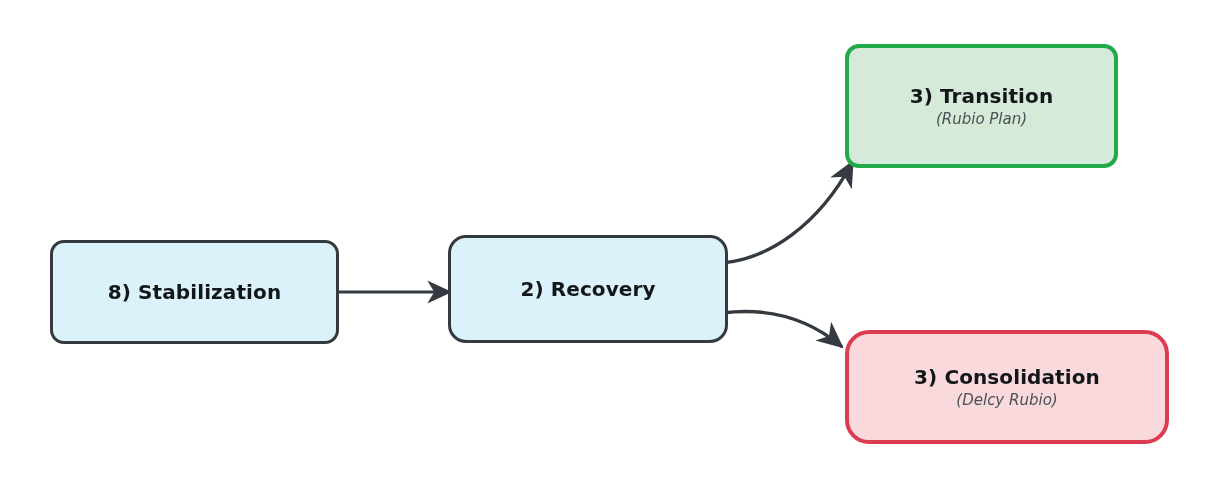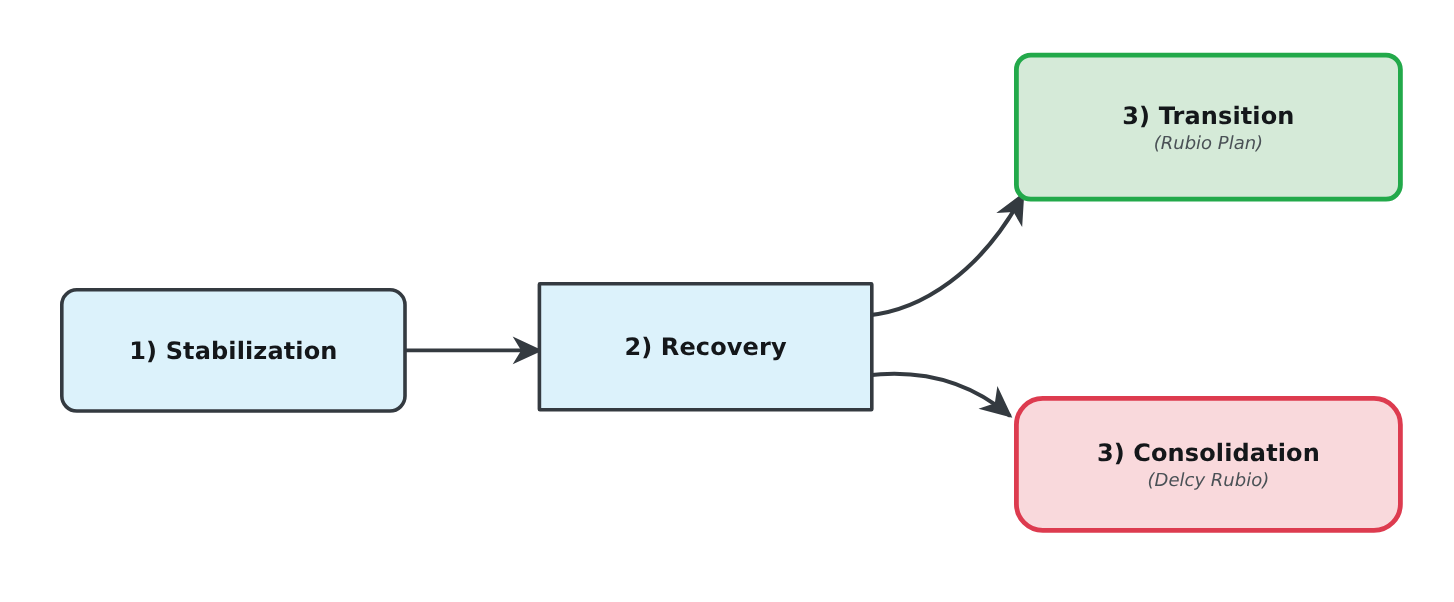--- a/index.html
+++ b/index.html
@@ -58,27 +58,27 @@
     border-radius: 14px;
   }
   
   #node-recovery {
     left: 448px;
     top: 235px;
     width: 280px;
     height: 108px;
     background: #dcf2fb;
     border: 3px solid #343a40;
-    border-radius: 2px;
+    border-radius: 18px;
   }
   
   #node-transition {
     left: 845px;
     top: 44px;
-    width: 324px;
+    width: 273px;
     height: 124px;
     background: #d5ead8;
     border: 4px solid #22a94a;
     border-radius: 14px;
   }
   
   #node-consolidation {
     left: 845px;
     top: 330px;
     width: 324px;
@@ -107,21 +107,21 @@
     <g>
       <path d="M722,263 C768,259 818,226 852,163" fill="none" stroke="#343a40" stroke-width="3.4" stroke-linecap="round" marker-end="url(#arrowhead)"></path>
     </g>
 
     <g>
       <path d="M722,313 C770,307 810,320 841,346" fill="none" stroke="#343a40" stroke-width="3.4" stroke-linecap="round" marker-end="url(#arrowhead)"></path>
     </g>
   </svg>
 
   <div class="node" id="node-stabilization">
-    <div class="title">1) Stabilization</div>
+    <div class="title">8) Stabilization</div>
   </div>
 
   <div class="node" id="node-recovery">
     <div class="title">2) Recovery</div>
   </div>
 
   <div class="node" id="node-transition">
     <div class="title">3) Transition</div>
     <div class="subtitle">(Rubio Plan)</div>
   </div>

